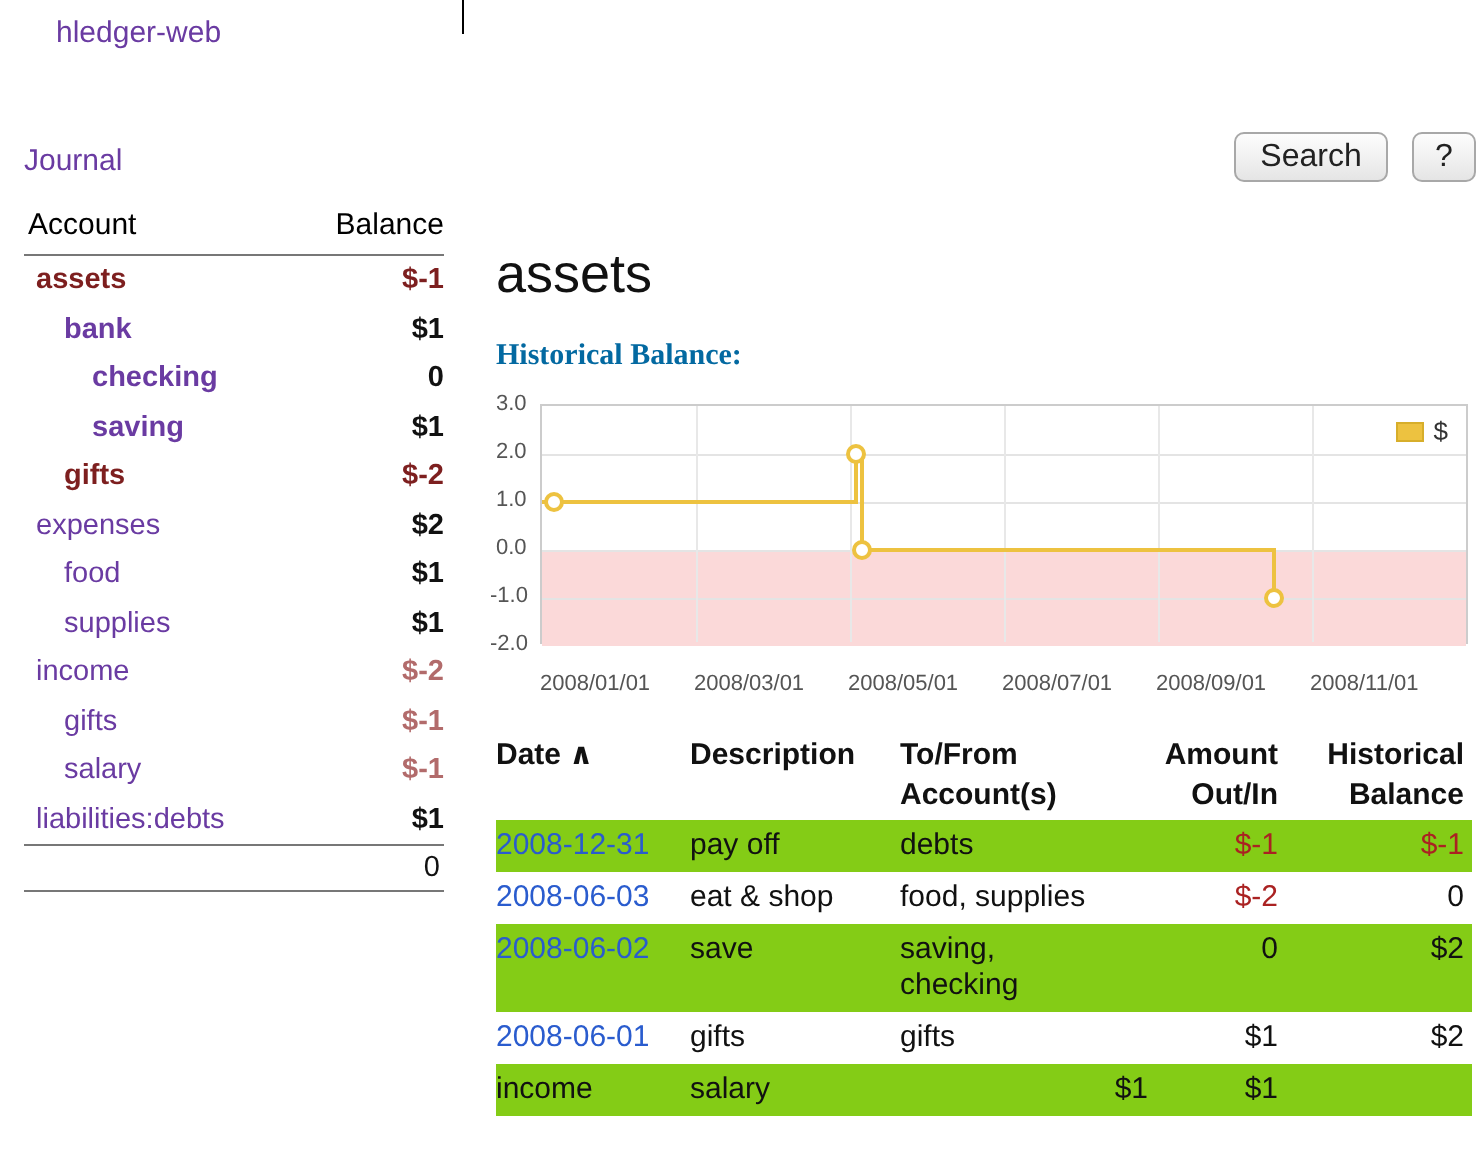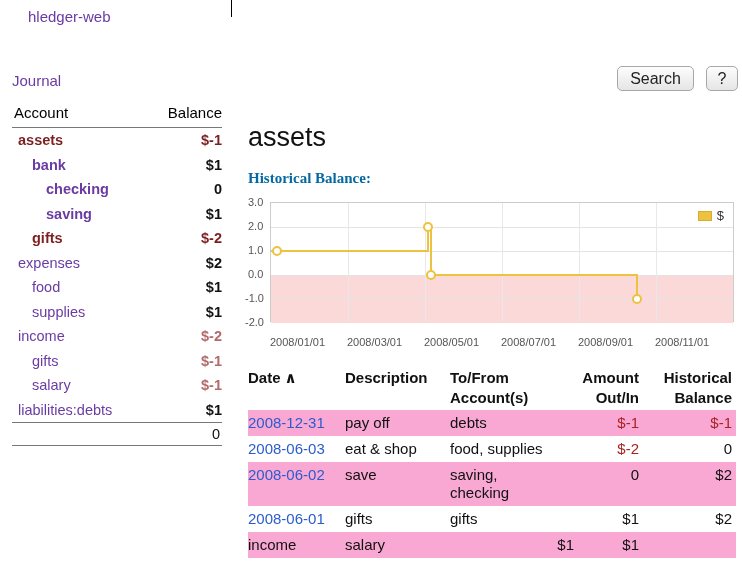--- a/index.html
+++ b/index.html
@@ -55,21 +55,21 @@
   #legend .swatch { width:14px; height:10px; background:#edc240; border:1px solid #d7ae2b; }
   #legend .lab { font-size:13px; color:#333; }
 
   
   #register { position:absolute; left:0; top:366px; width:488px; font-size:15px; color:#111; }
   .reg-row, .reg-head { display:grid; grid-template-columns:97px 105px 126px 65px 93px; align-items:start; }
   .reg-head { font-weight:bold; line-height:20px; padding:2px 0; }
   .reg-row { line-height:18px; padding:4px 0; }
   .c-acct { padding-right:18px; }
   .c-amt, .c-bal { text-align:right; padding-right:2px; }
-  .alt { background:#f9a8d4; }
+  .alt { background:#84cc16; }
   .date-link { color:#2a5cce; }
   .neg-amt { color:#aa2222; }
   .sort-caret { font-weight:bold; margin-left:4px; }
 </style>
 </head>
 <body>
 
 <div id="screen">
 
   <a id="app-title" class="purple">hledger-web</a>

